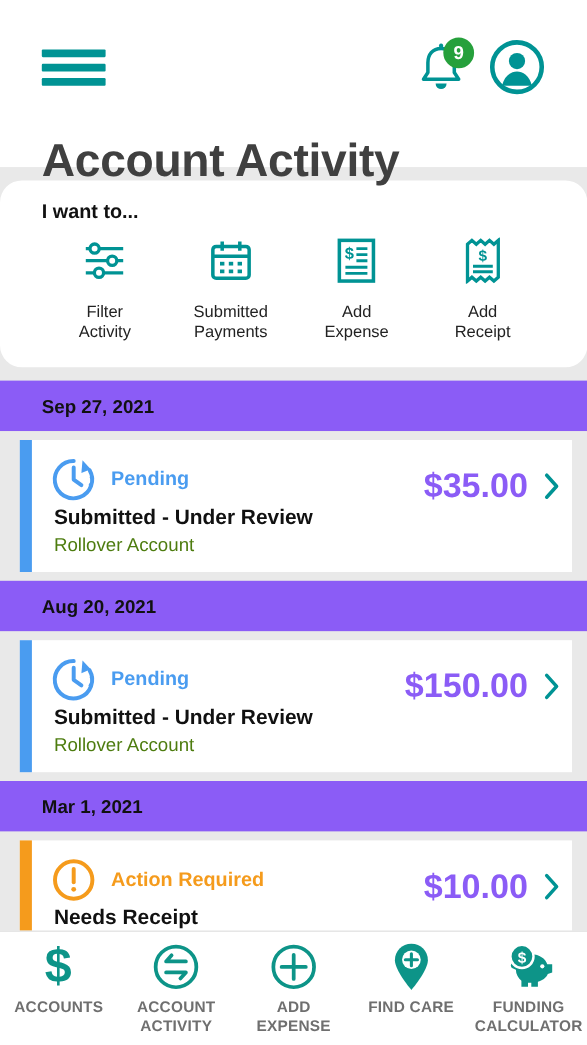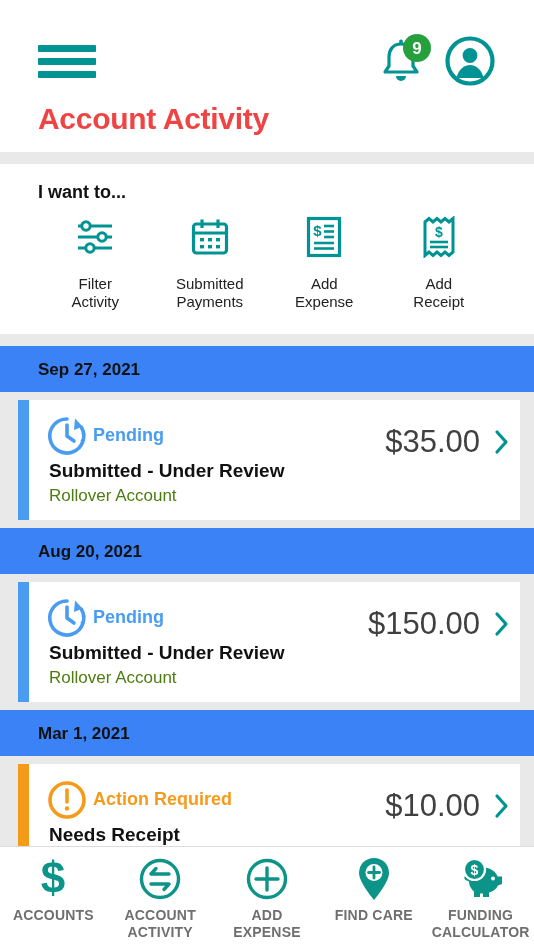--- a/index.html
+++ b/index.html
@@ -54,34 +54,35 @@
     width: 28px; height: 28px;
     background: #26a03c;
     color: #fff;
     border-radius: 50%;
     font-size: 17px;
     font-weight: bold;
     display: flex; align-items: center; justify-content: center;
     line-height: 1;
   }
   .page-title {
-    font-size: 30px;
-    font-weight: bold;
-    color: #ef4444;
+    font-size: 42px;
+    font-weight: bold;
+    color: #404040;
     letter-spacing: -0.3px;
-    margin-top: 14px;
+    margin-top: 34px;
   }
 
   
   .band { height: 12px; background: #e9e9e9; }
 
   
   .quick {
     background: #ffffff;
     padding: 18px 38px 22px 38px;
+    border-radius: 20px;
   }
   .quick-title {
     font-size: 18px;
     font-weight: bold;
     color: #111;
     margin-bottom: 12px;
   }
   .quick-row {
     display: flex;
     justify-content: space-around;
@@ -96,21 +97,21 @@
   .quick-label {
     margin-top: 16px;
     font-size: 15px;
     line-height: 1.22;
     color: #222;
     text-align: center;
   }
 
   
   .date-head {
-    background: #3b82f6;
+    background: #8b5cf6;
     padding: 14px 46px 12px 38px;
     font-size: 17px;
     font-weight: bold;
     color: #111;
   }
   .card-wrap {
     background: #e9e9e9;
     padding: 8px 14px 8px 18px;
   }
   .card {
@@ -123,21 +124,21 @@
   .card-body {
     flex: 1;
     display: flex;
     align-items: center;
     padding: 14px 10px 14px 16px;
   }
   .card-main { flex: 1; }
   .status-row {
     display: flex;
     align-items: center;
-    gap: 4px;
+    gap: 12px;
   }
   .status-icon { width: 44px; height: 44px; flex: 0 0 44px; }
   .status-text {
     font-size: 18px;
     font-weight: bold;
   }
   .card-desc {
     font-size: 19px;
     font-weight: bold;
     color: #111;
@@ -152,22 +153,22 @@
   }
   .card-right {
     display: flex;
     align-items: center;
     gap: 14px;
     align-self: flex-start;
     padding-top: 10px;
   }
   .card-amount {
     font-size: 31px;
-    font-weight: normal;
-    color: #404040;
+    font-weight: bold;
+    color: #8b5cf6;
     white-space: nowrap;
   }
   .chev { width: 16px; height: 26px; cursor: pointer; }
 
   
   .bottom-nav {
     position: absolute;
     left: 0; bottom: 0;
     width: 534px;
     height: 104px;

